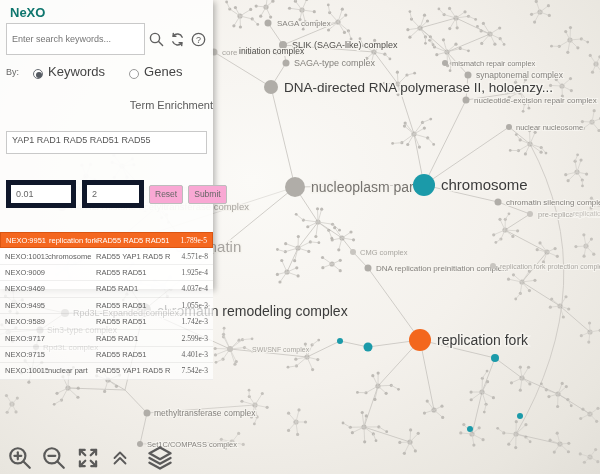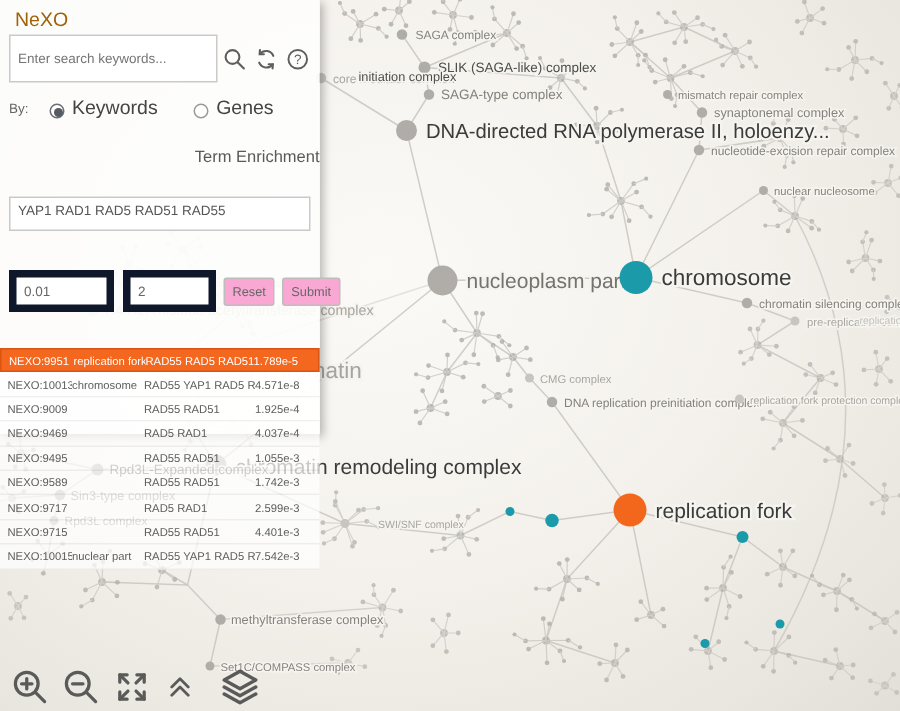--- a/index.html
+++ b/index.html
@@ -3,21 +3,21 @@
 <meta charset="utf-8">
 <style>
   html,body{margin:0;padding:0;background:#dddad4;}
   *{box-sizing:border-box;font-family:"Liberation Sans",sans-serif;}
   #stage{position:relative;width:600px;height:474px;overflow:hidden;
     background:radial-gradient(ellipse at 42% 38%, #fbfaf7 0%, #f4f1ec 50%, #e9e6df 85%, #e2dfd8 100%);}
   #net{position:absolute;left:0;top:0;z-index:1;}
   
   .panel{position:absolute;left:0;top:0;width:213px;height:289px;z-index:10;
     background:rgba(253,253,252,0.93);box-shadow:2px 2px 6px rgba(0,0,0,0.28);}
-  .panel-title{font-size:13px;font-weight:normal;color:#a16207;padding:5px 0 3px 10px;}
+  .panel-title{font-size:13px;font-weight:bold;color:#0f766e;padding:5px 0 3px 10px;}
   .search-row{display:flex;align-items:center;padding:0 6px;}
   .search-row input{width:141px;height:32px;border:1px solid #c9c9c9;background:#fff;
     font-size:9px;color:#555;padding:0 5px;outline:none;}
   .icon-btn{width:18px;height:18px;margin-left:3px;display:flex;align-items:center;justify-content:center;cursor:pointer;}
   .radio-row{display:flex;align-items:center;font-size:9px;color:#666;padding:9px 6px 0 6px;}
   .radio{display:flex;align-items:flex-end;margin-left:14px;color:#444;font-size:13px;}
   .radio .dot{width:10px;height:10px;border-radius:50%;border:1px solid #9a9a9a;background:#fff;
     margin-right:5px;position:relative;}
   .radio.sel .dot{border-color:#6b6f75;}
   .radio.sel .dot::after{content:"";position:absolute;left:2px;top:2px;width:6px;height:6px;border-radius:50%;background:#565b62;}
@@ -30,21 +30,21 @@
   .param-row input.p2{width:62px;}
   .btn{height:19px;border:1px solid #bdbdbd;background:#f9a8d4;color:#666;font-size:8.5px;
     border-radius:2px;margin-left:5px;padding:0 5px;cursor:pointer;}
   .results{margin-top:24px;border-radius:19px;}
   .trow{display:flex;align-items:center;height:16.4px;font-size:7.5px;color:#5d5d5d;
     background:rgba(255,255,255,0.72);border-bottom:1px solid rgba(0,0,0,0.06);padding:0 5px;cursor:pointer;}
   .trow.hl{background:#f4671f;border:1px solid #da5512;color:#fff;}
   .c-id{width:43px;overflow:hidden;white-space:nowrap;}
   .c-term{width:48px;overflow:hidden;white-space:nowrap;}
   .c-genes{flex:1;overflow:hidden;white-space:nowrap;}
-  .c-pv{width:38px;text-align:left;white-space:nowrap;}
+  .c-pv{width:38px;text-align:right;white-space:nowrap;font-family:Liberation Serif, serif;}
   
   .toolbar{position:absolute;left:6px;bottom:2px;display:flex;align-items:flex-end;z-index:10;}
   .tool{width:28px;height:28px;margin-right:6px;display:flex;align-items:center;justify-content:center;cursor:pointer;}
   .tool svg{stroke:#474747;fill:none;stroke-width:2;stroke-linecap:round;stroke-linejoin:round;opacity:0.88;}
 </style>
 </head>
 <body>
 
 <div id="stage">
   <svg id="net" width="600" height="474" viewBox="0 0 600 474">

